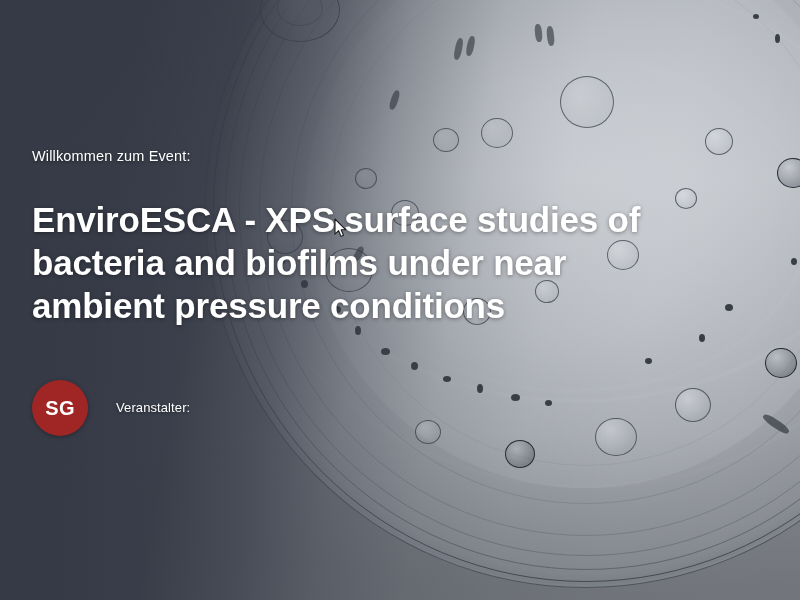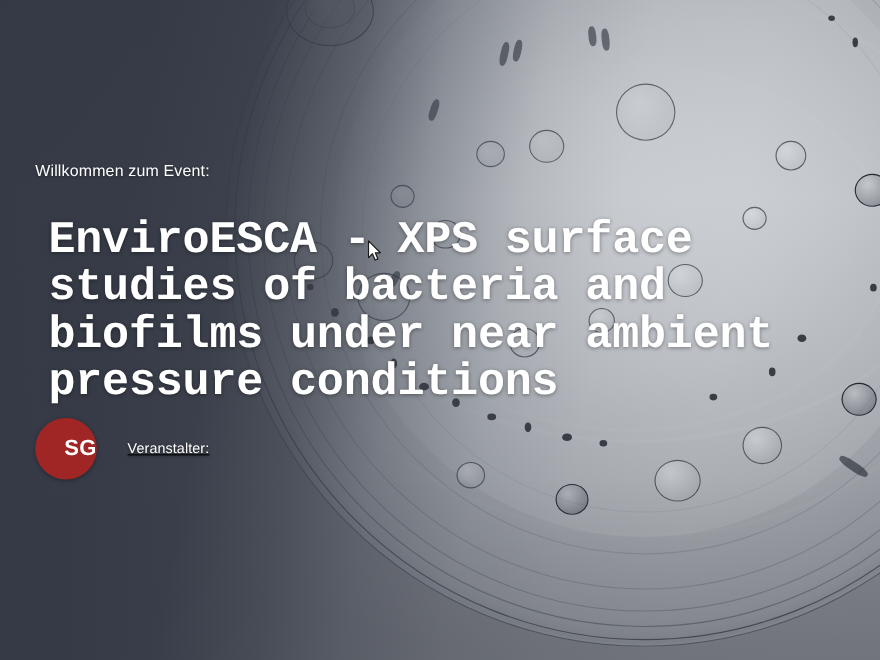--- a/index.html
+++ b/index.html
@@ -146,64 +146,62 @@
     font-weight: 400;
     color: #ffffff;
     letter-spacing: .15px;
     text-shadow: 0 1px 3px rgba(0,0,0,.45);
     white-space: nowrap;
   }
 
   .event-title {
     position: absolute;
     top: 170px;
-    left: 12px;
+    left: 0;
     width: 672px;
     margin: 0;
-    font-size: 41px;
+    font-size: 35px;
     font-weight: 700;
     line-height: 43px;
     color: #ffffff;
     letter-spacing: -.2px;
     text-shadow: 0 1px 4px rgba(0,0,0,.40);
-    font-family: Liberation Mono, monospace;
   }
 
   .organizer {
     position: absolute;
     top: 352px;
     left: 0;
     display: flex;
     align-items: center;
   }
 
   .avatar {
     width: 56px;
     height: 56px;
     border-radius: 50%;
     background: #a02626;
     display: flex;
     align-items: center;
-    justify-content: flex-end;
+    justify-content: center;
     flex: 0 0 auto;
     box-shadow: 0 1px 4px rgba(0,0,0,.35);
   }
   .avatar-initials {
     font-size: 20px;
     font-weight: 700;
     color: #ffffff;
     letter-spacing: .4px;
   }
 
   .org-text {
     margin-left: 28px;
     display: flex;
     flex-direction: column;
     justify-content: center;
-    text-decoration: underline;
   }
   .org-label {
     font-size: 13px;
     font-weight: 400;
     color: #ffffff;
     letter-spacing: .1px;
     line-height: 16px;
     text-shadow: 0 1px 3px rgba(0,0,0,.45);
   }
   .org-name {

